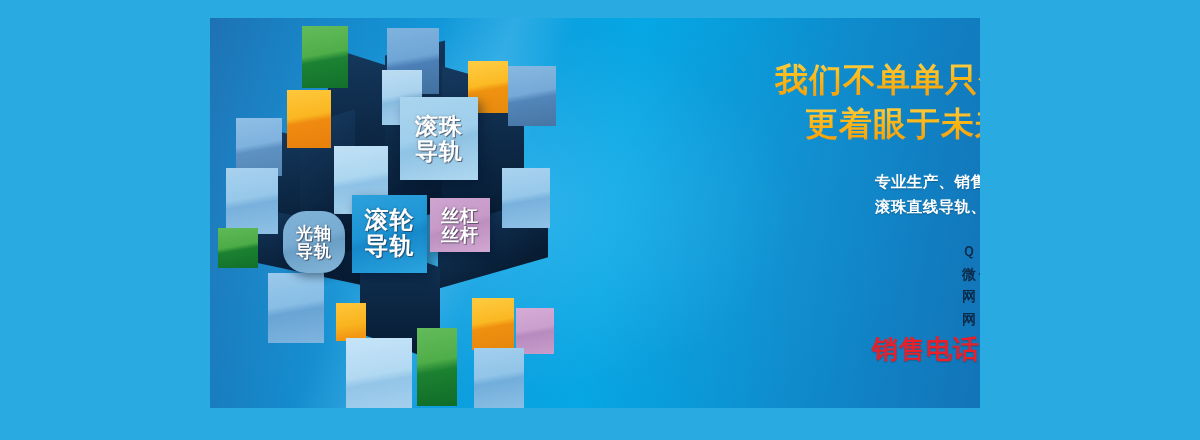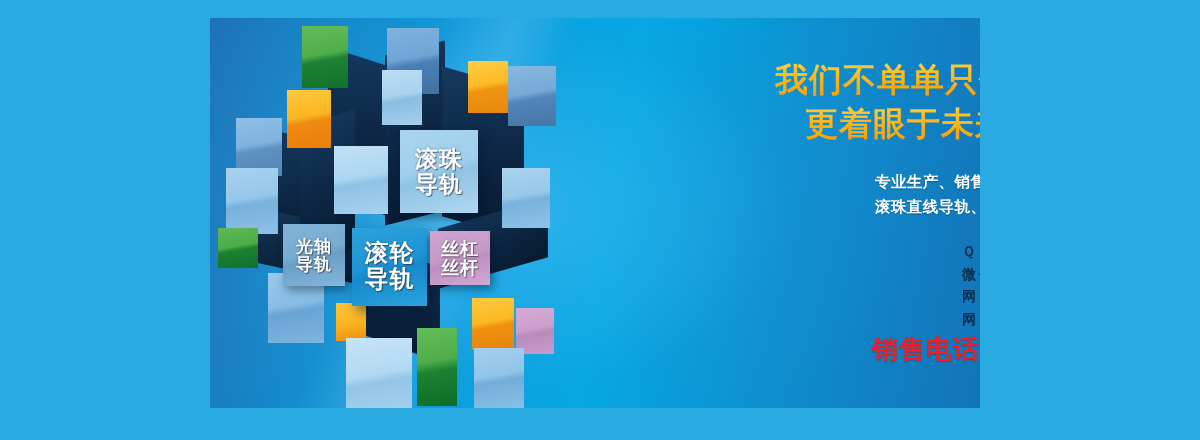--- a/index.html
+++ b/index.html
@@ -71,37 +71,37 @@
     box-sizing: border-box;
     display: flex;
     flex-direction: column;
     align-items: center;
     justify-content: center;
     color: #ffffff;
     font-weight: bold;
     line-height: 1.08;
     text-shadow: 1px 1px 0 rgba(40,40,60,0.55), 0 0 3px rgba(0,0,0,0.30);
     letter-spacing: 1px;
-    margin-top: 33px;
   }
   .label-box .ln { display: block; white-space: nowrap; }
 
   #box-gunzhu {
     left: 190px; top: 79px;
     width: 78px; height: 83px;
     background: linear-gradient(165deg, #A9D4EE 0%, #9FCFEC 45%, #8FC3E4 55%, #AFD8F0 100%);
     font-size: 23px;
     box-shadow: 4px 5px 10px rgba(0,20,45,0.45);
   }
   #box-guangzhou {
-    left: 73px; top: 173px;
+    left: 73px; top: 193px;
     width: 62px; height: 62px;
     background: linear-gradient(165deg, #7FB2D6 0%, #78ACD2 45%, #6A9FC6 55%, #85B7DA 100%);
     font-size: 17px;
     box-shadow: 3px 4px 9px rgba(0,20,45,0.45);
+    border-radius: 23px;
   }
   #box-gunlun {
     left: 142px; top: 177px;
     width: 75px; height: 78px;
     background: linear-gradient(165deg, #2BA2DC 0%, #1E95D4 45%, #1689CB 55%, #2AA4DE 100%);
     font-size: 24px;
     box-shadow: 4px 5px 11px rgba(0,20,45,0.50);
   }
   #box-sigang {
     left: 220px; top: 180px;

